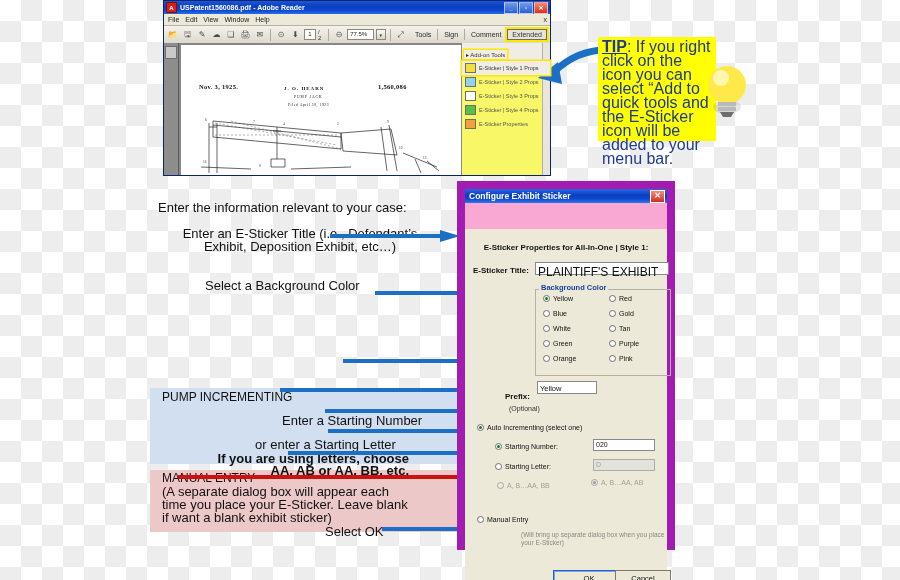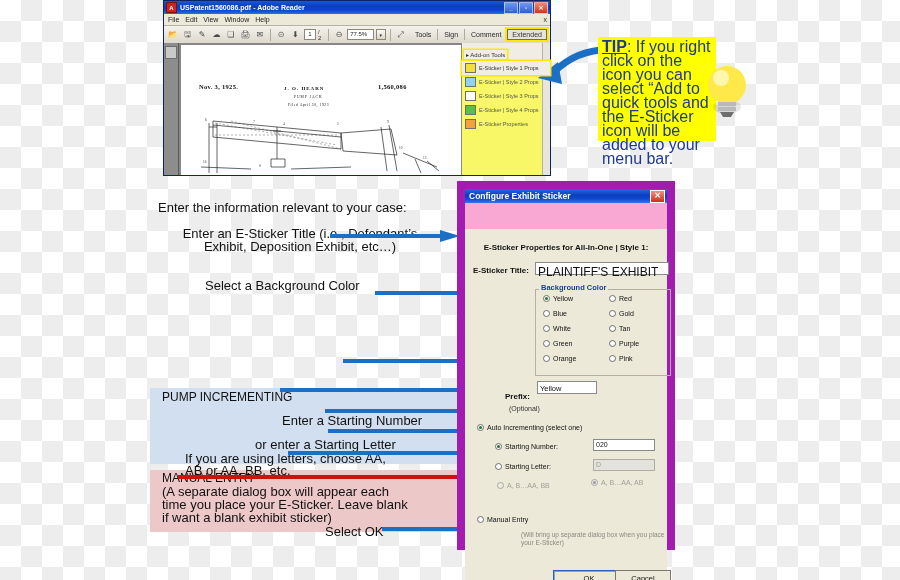--- a/index.html
+++ b/index.html
@@ -100,21 +100,21 @@
   .ins-row{position:absolute;font-size:13px;line-height:13px;}
   #ins-head{left:8px;top:6px;font-size:13px;}
   #ins-title{left:25px;top:32px;width:250px;text-align:center;}
   #ins-color{left:55px;top:84px;}
   #ins-prefix{left:40px;top:153px;width:230px;text-align:center;}
 
   #auto-band{position:absolute;left:0px;top:193px;width:315px;height:76px;background:#d2dff0;}
   #ins-auto{left:12px;top:196px;font-size:12px;}
   #ins-startnum{left:100px;top:219px;padding-left:32px;}
   #ins-startlet{left:105px;top:243px;}
-  #ins-letters{left:35px;top:258px;width:215px;text-align:left;line-height:12px;}
+  #ins-letters{left:44px;top:258px;width:215px;text-align:right;line-height:12px;font-weight:bold;}
 
   #manual-band{position:absolute;left:0px;top:275px;width:315px;height:62px;background:#edc8c8;}
   #ins-manual-head{left:12px;top:277px;font-size:12px;}
   #ins-manual-body{left:12px;top:290px;width:250px;line-height:13px;}
   #ins-ok{left:175px;top:330px;}
 
   
   .arrow-svg{position:absolute;left:0;top:0;width:900px;height:580px;pointer-events:none;}
 
   

